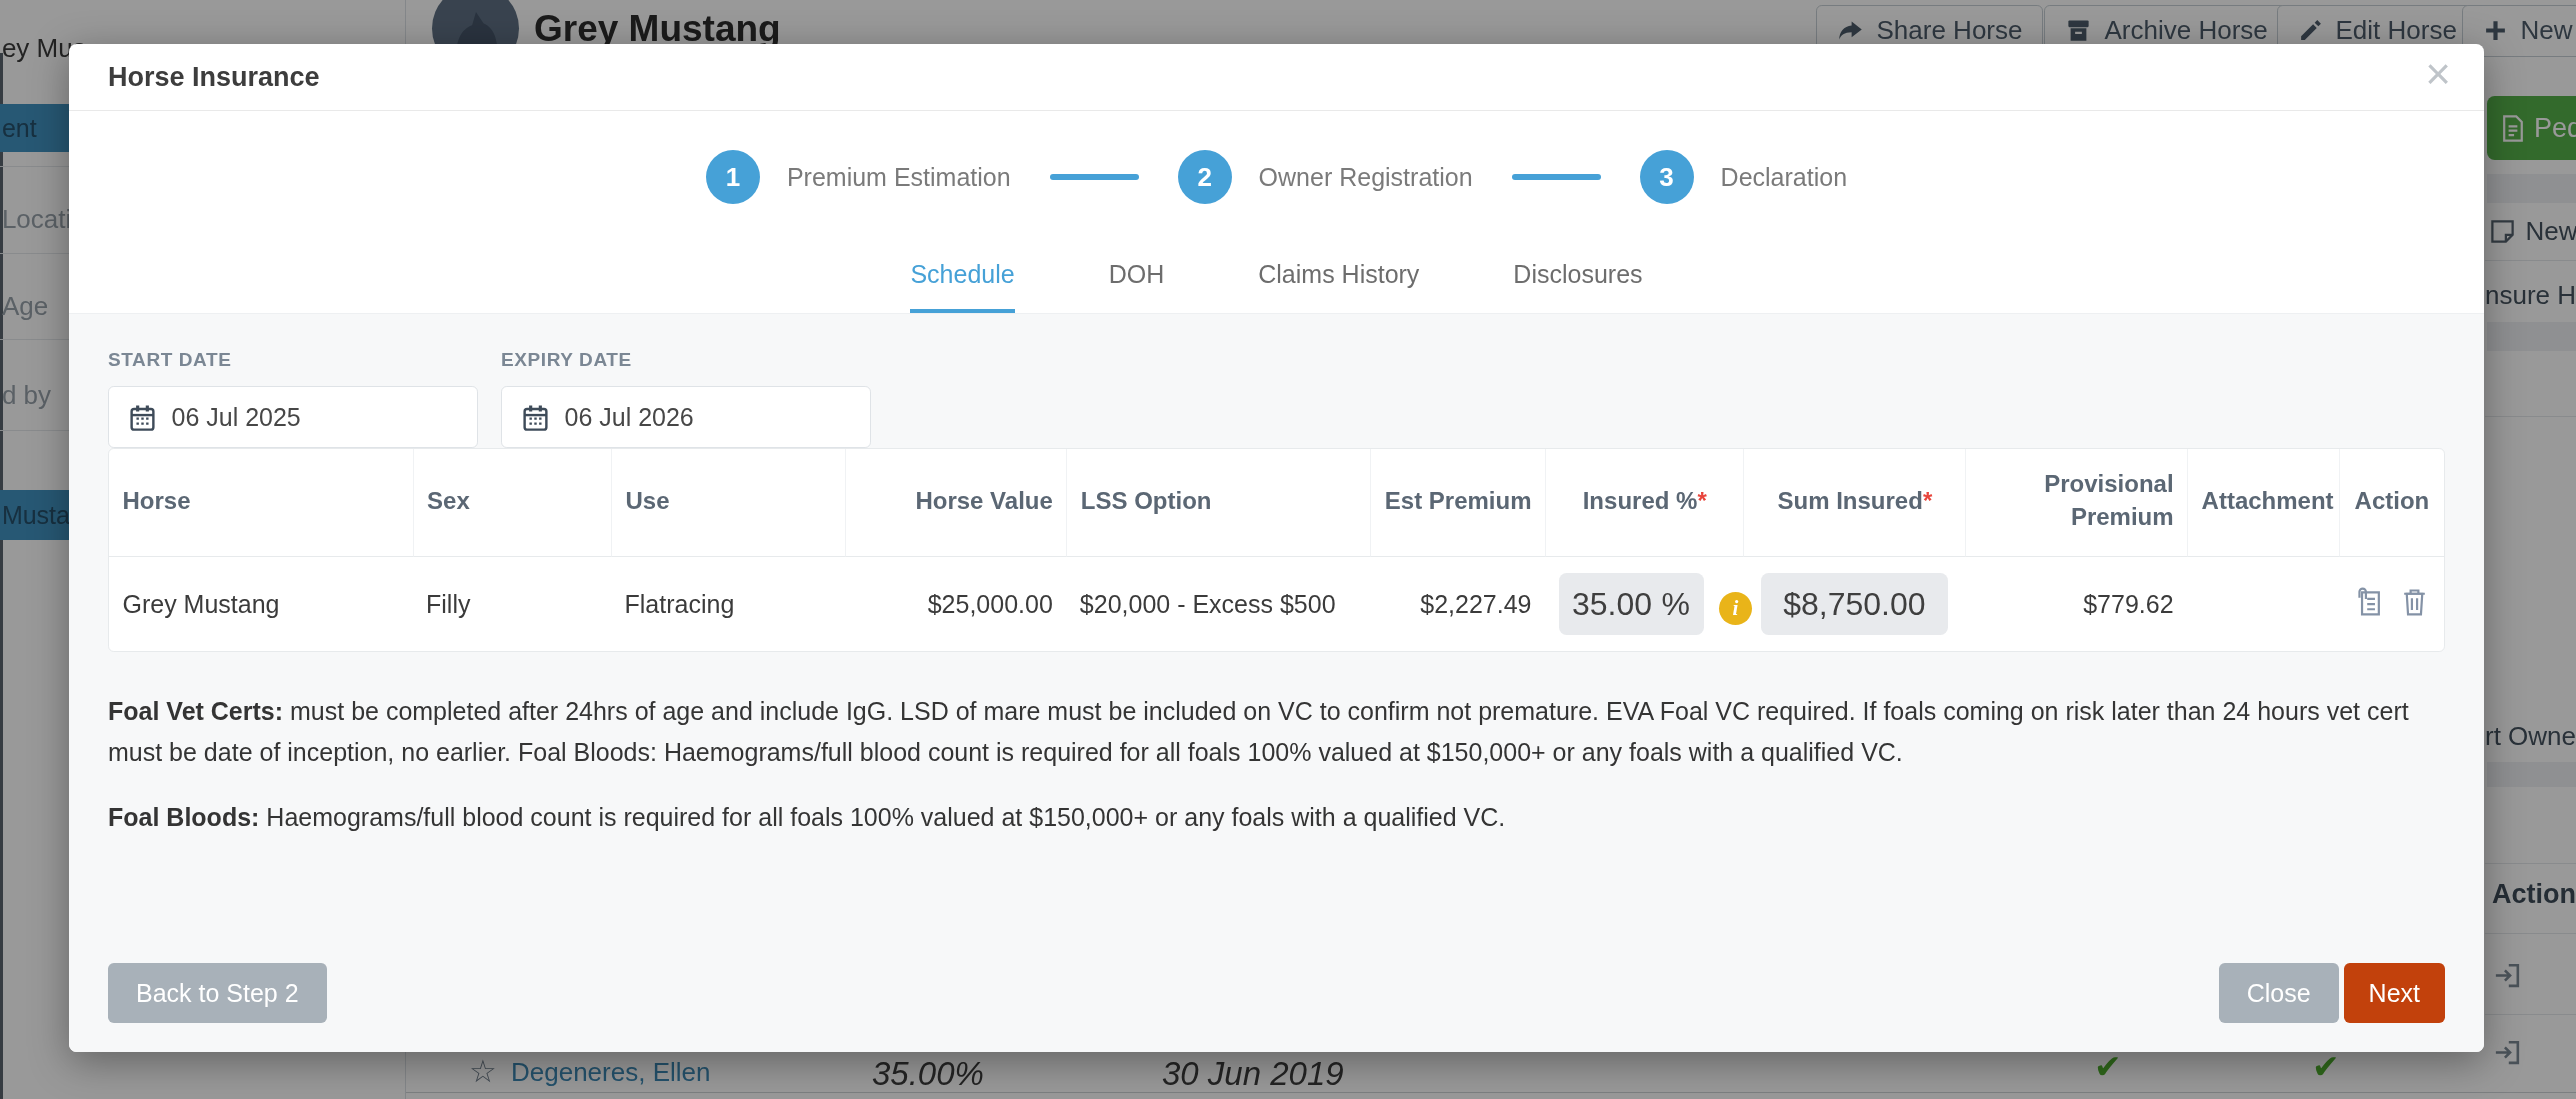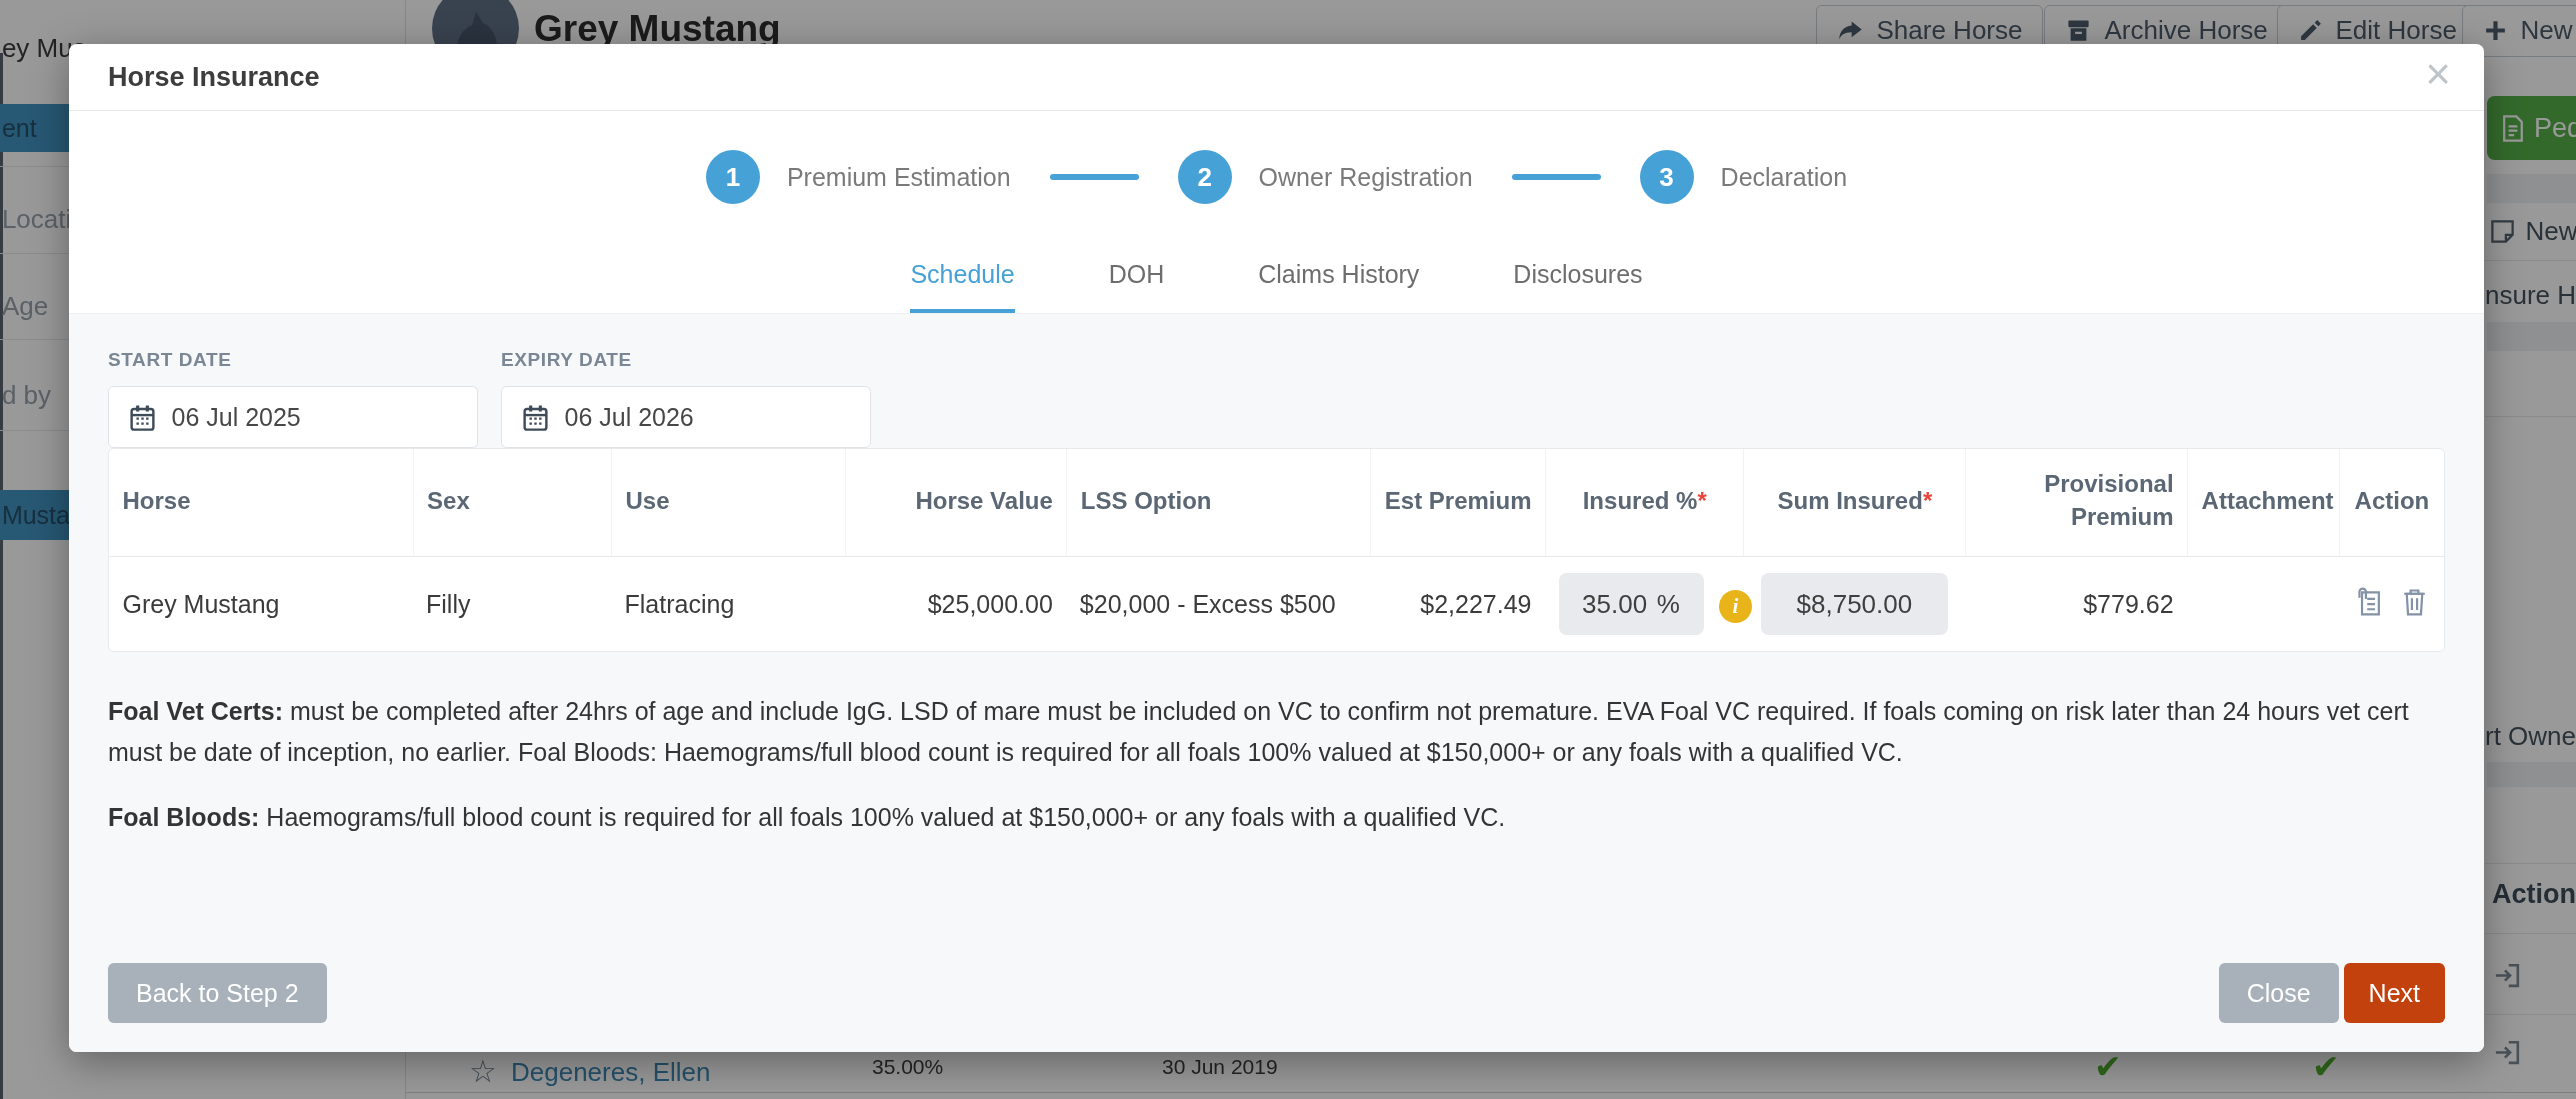--- a/index.html
+++ b/index.html
@@ -23,21 +23,21 @@
              display:flex; align-items:center; gap:12.5px; padding:0 20px; font-size:26px; color:#4e5d6b; white-space:nowrap; }
   .top-btn svg { flex:0 0 auto; }
   .rfrag { position:absolute; font-size:26px; color:#45535f; white-space:nowrap; display:flex; align-items:center; gap:9.6px; }
   .gray-band { position:absolute; background:#eef1f3; }
   .green-btn { position:absolute; left:2487px; top:96px; width:116px; height:64px; background:#56b14a; border-radius:7.7px 0 0 7.7px;
                display:flex; align-items:center; gap:9.6px; padding-left:15.4px; color:#fff; font-size:27px; white-space:nowrap; }
   .action-head { position:absolute; font-size:27px; font-weight:700; color:#3e4c59; }
   .enter-ic { position:absolute; color:#7c8994; }
   .bstar { position:absolute; font-size:31px; color:#6f7d8a; }
   .blink { position:absolute; font-size:26px; color:#3d89b5; white-space:nowrap; }
-  .btext { position:absolute; font-size:21px; color:#3c3c3c; white-space:nowrap; }
+  .btext { position:absolute; font-size:33px; color:#3c3c3c; white-space:nowrap;font-style:italic; }
   .bcheck { position:absolute; font-size:33px; color:#4fae2d; }
 
   
   .overlay { position:absolute; inset:0; background:rgba(0,0,0,0.40); z-index:5; }
 
   
   .modal { position:absolute; left:69px; top:44px; width:2415px; height:1008px; background:#fff; border-radius:7.7px;
            box-shadow:0 9.6px 39px rgba(0,0,0,0.35); z-index:10; display:flex; flex-direction:column; overflow:hidden; }
   .m-header { position:relative; flex:0 0 67px; display:flex; align-items:center; padding:0 39px; border-bottom:1px solid #e9e9e9; }
   .m-title { font-size:27px; font-weight:700; color:#3d3d3d; }
@@ -63,21 +63,21 @@
 
   table.sched { width:100%; border-collapse:separate; border-spacing:0; background:#fff;
                 border:1px solid #e7eaec; border-radius:5.8px; table-layout:fixed; }
   table.sched th { font-size:24px; font-weight:700; color:#5b6774; padding:19px 13.5px 23px; border-bottom:1px solid #e7eaec; vertical-align:middle; }
   table.sched th + th { border-left:1px solid #f0f2f4; }
   table.sched td { font-size:25px; color:#3b3b3b; padding:15.4px 13.5px; height:94px; vertical-align:middle; white-space:nowrap; }
   .al { text-align:left; } .ar { text-align:right; } .ac { text-align:center; }
   th.wrap { white-space:normal; line-height:1.35; }
   th .req { color:#e8453c; }
   .cell-box { display:inline-flex; align-items:center; justify-content:center; gap:9.6px;
-              background:#e8eaed; border-radius:7.7px; height:62px; font-size:26px; color:#3f3f3f; }
+              background:#e8eaed; border-radius:7.7px; height:62px; font-size:32px; color:#3f3f3f; }
   .box-pct { width:145px; } .box-sum { width:187px; }
   .info-ic { display:inline-flex; align-items:center; justify-content:center; width:33px; height:33px; border-radius:50%;
              background:#e9b419; color:#fff; font-size:21px; font-weight:700; font-family:"Liberation Serif", serif; font-style:italic;
              vertical-align:middle; margin-left:15.4px; cursor:pointer; }
   .row-icons { display:inline-flex; gap:17.4px; color:#8492a6; }
   .row-icons svg { cursor:pointer; }
 
   .notes { margin-top:39px; font-size:25px; color:#343434; line-height:1.62; }
   .notes p + p { margin-top:25px; }
   .notes b { font-weight:700; }

